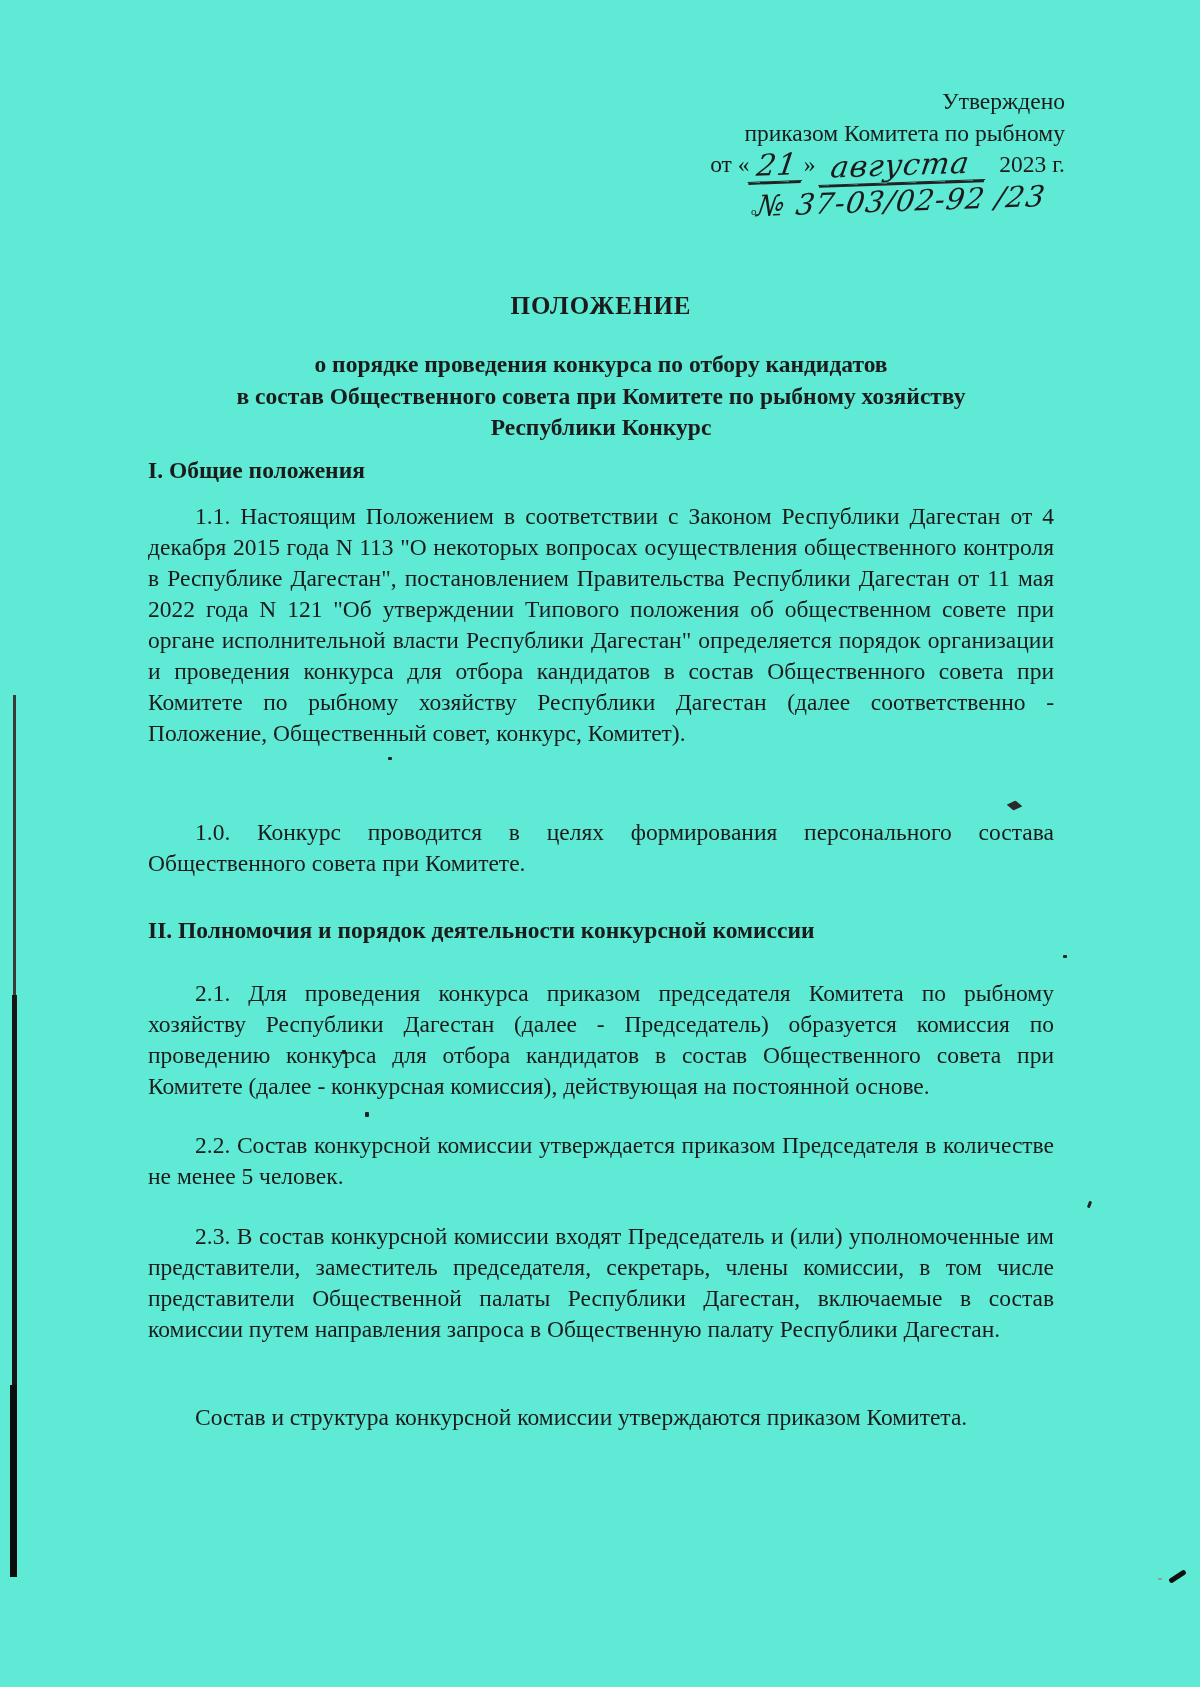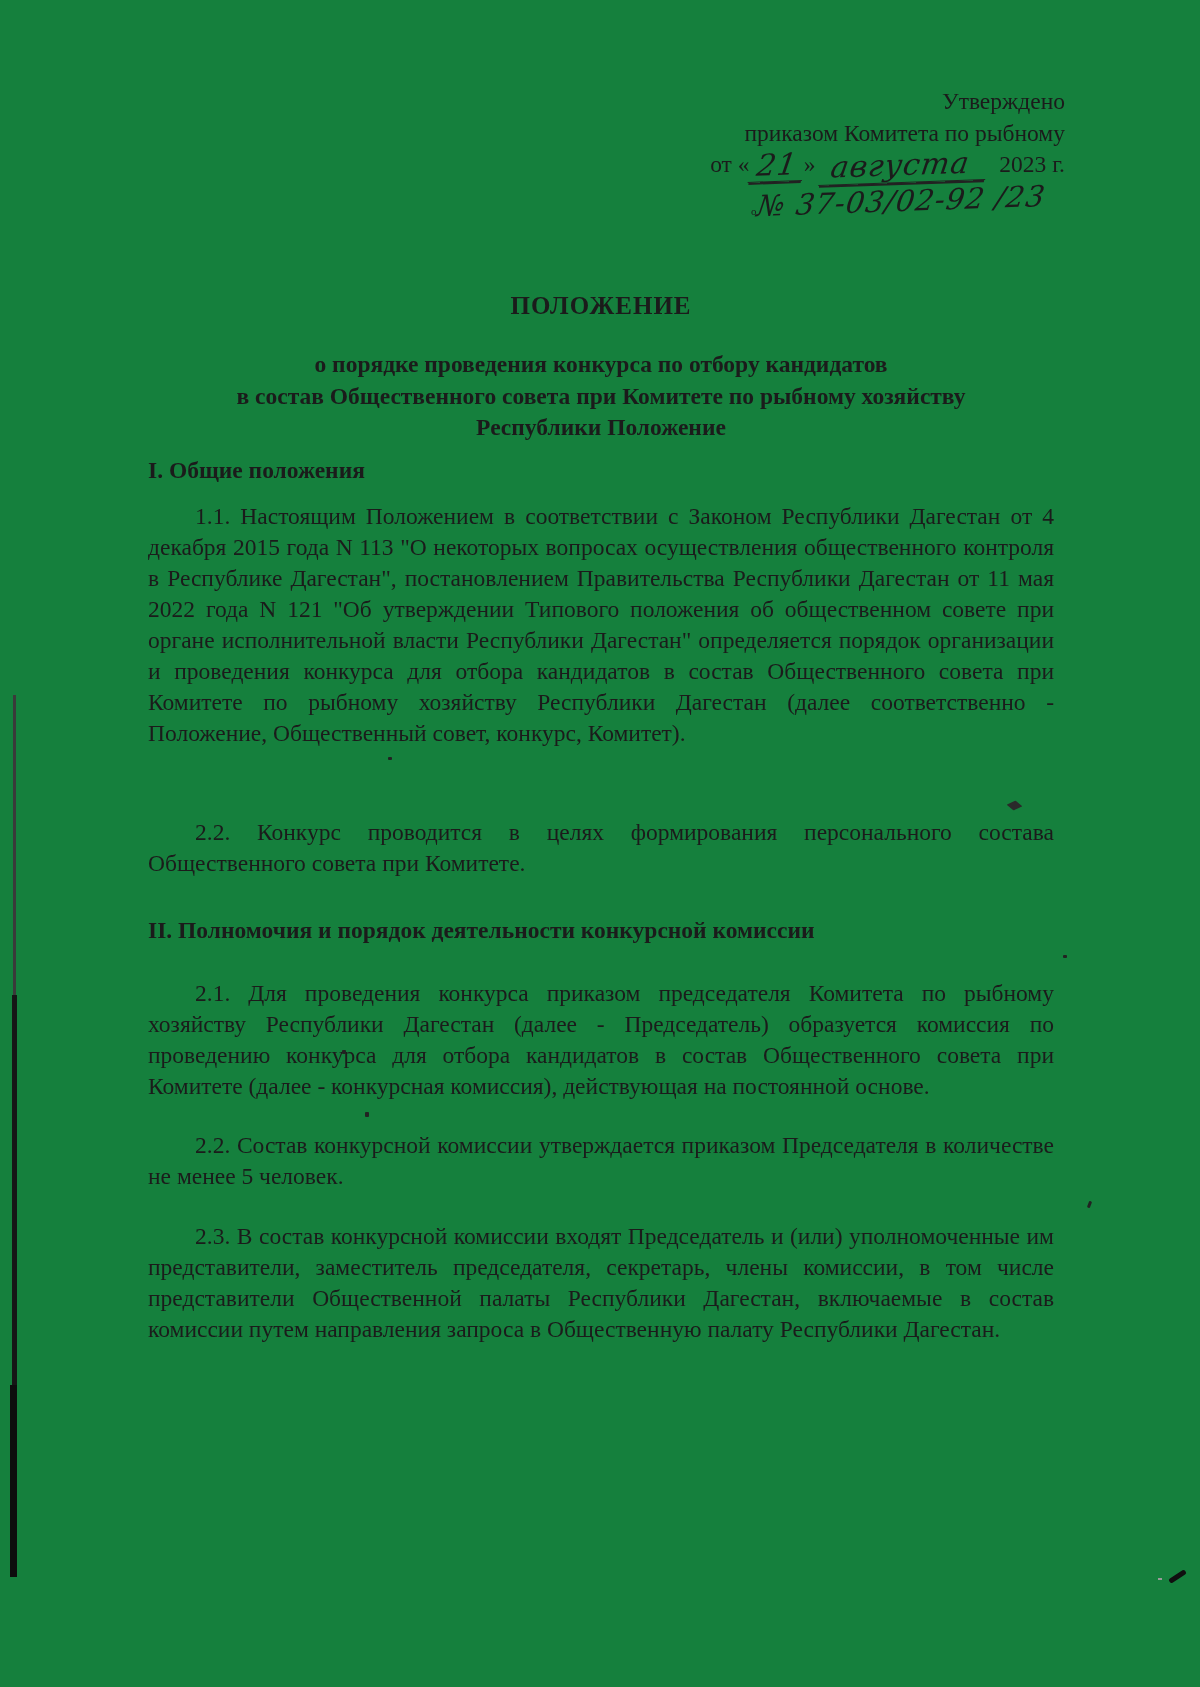--- a/index.html
+++ b/index.html
@@ -1,19 +1,19 @@
 <!DOCTYPE html>
 <html><head>
 <meta charset="utf-8">
 <style>
   html,body { margin:0; padding:0; background:#888; }
   .page {
     position:relative;
     width:1200px; height:1687px;
-    background:#15803d;
+    background:#5eead4;
     margin:0 auto;
     overflow:hidden;
     font-family:"Liberation Serif","DejaVu Serif",serif;
     color:#1b1b1b;
   }
 
   
   .approval {
     position:absolute; top:86px; right:135px;
     width:460px;
@@ -96,33 +96,34 @@
     <div><span>от «</span><span class="hw hw-day">21</span><span>»</span> <span class="hw hw-month">августа</span><span> 2023 г.</span></div>
     <div class="reg-line"><span class="reg-mark">o</span><span class="hw hw-reg">№ 37-03/02-92 /23</span></div>
   </div>
 
   <div class="column">
     <div class="doc-title" style="top:290px">ПОЛОЖЕНИЕ</div>
 
     <div class="doc-subtitle" style="top:349px">
       <div>о порядке проведения конкурса по отбору кандидатов</div>
       <div>в состав Общественного совета при Комитете по рыбному хозяйству</div>
-      <div>Республики Положение</div>
+      <div>Республики Конкурс</div>
     </div>
 
     <div class="sec-heading" style="top:455px">I. Общие положения</div>
 
     <p class="para" style="top:501px">1.1. Настоящим Положением в соответствии с Законом Республики Дагестан от 4 декабря 2015 года N 113 "О некоторых вопросах осуществления общественного контроля в Республике Дагестан", постановлением Правительства Республики Дагестан от 11 мая 2022 года N 121 "Об утверждении Типового положения об общественном совете при органе исполнительной власти Республики Дагестан" определяется порядок организации и проведения конкурса для отбора кандидатов в состав Общественного совета при Комитете по рыбному хозяйству Республики Дагестан (далее соответственно - Положение, Общественный совет, конкурс, Комитет).</p>
-    <p class="para" style="top:817px">2.2. Конкурс проводится в целях формирования персонального состава Общественного совета при Комитете.</p>
+    <p class="para" style="top:817px">1.0. Конкурс проводится в целях формирования персонального состава Общественного совета при Комитете.</p>
 
     <div class="sec-heading" style="top:915px">II. Полномочия и порядок деятельности конкурсной комиссии</div>
 
     <p class="para" style="top:978px">2.1. Для проведения конкурса приказом председателя Комитета по рыбному хозяйству Республики Дагестан (далее - Председатель) образуется комиссия по проведению конкурса для отбора кандидатов в состав Общественного совета при Комитете (далее - конкурсная комиссия), действующая на постоянной основе.</p>
     <p class="para" style="top:1130px">2.2. Состав конкурсной комиссии утверждается приказом Председателя в количестве не менее 5 человек.</p>
     <p class="para" style="top:1221px">2.3. В состав конкурсной комиссии входят Председатель и (или) уполномоченные им представители, заместитель председателя, секретарь, члены комиссии, в том числе представители Общественной палаты Республики Дагестан, включаемые в состав комиссии путем направления запроса в Общественную палату Республики Дагестан.</p>
+    <p class="para" style="top:1402px">Состав и структура конкурсной комиссии утверждаются приказом Комитета.</p>
   </div>
 
   <div class="artifact vline-1"></div>
   <div class="artifact vline-2"></div>
   <div class="artifact vline-3"></div>
 
   <div class="speck" style="left:1010px; top:801px; width:9px; height:9px; transform:rotate(40deg) skewX(-25deg); background:#2a2a2a;"></div>
   <div class="speck" style="left:388px;  top:757px;  width:4px; height:3px;"></div>
   <div class="speck" style="left:342px;  top:1050px; width:4px; height:4px;"></div>
   <div class="speck" style="left:365px;  top:1112px; width:4px; height:5px;"></div>

